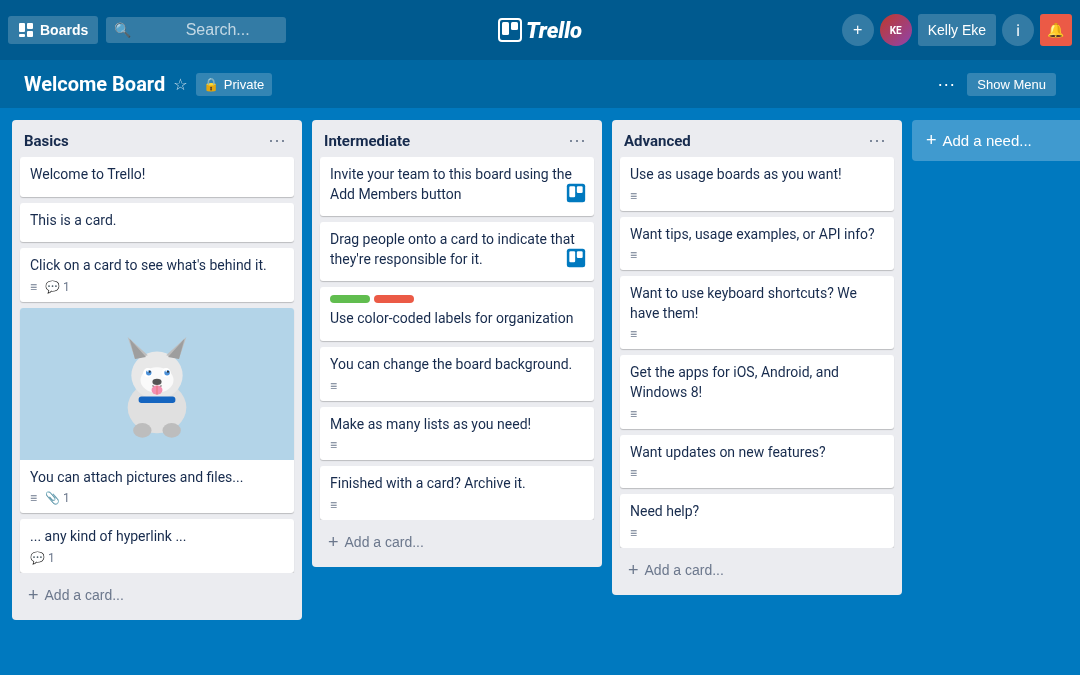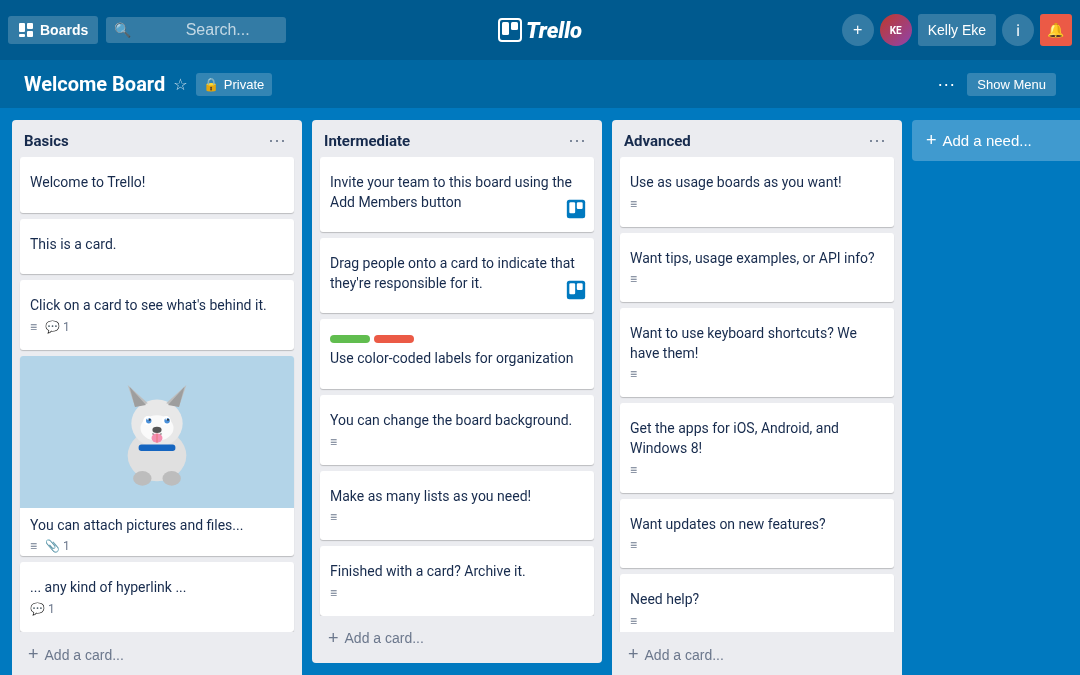--- a/index.html
+++ b/index.html
@@ -174,21 +174,21 @@
       padding: 0 8px;
       overflow-y: auto;
       flex: 1;
       display: flex;
       flex-direction: column;
       gap: 6px;
     }
     .card {
       background: #fff;
       border-radius: 3px;
-      padding: 16px 10px;
+      padding: 8px 10px;
       cursor: pointer;
       box-shadow: 0 1px 1px rgba(0,0,0,0.2);
       font-size: 14px;
       color: #172B4D;
       position: relative;
     }
     .card-text { line-height: 1.4; margin-bottom: 4px; }
     .card-footer {
       display: flex;
       align-items: center;

